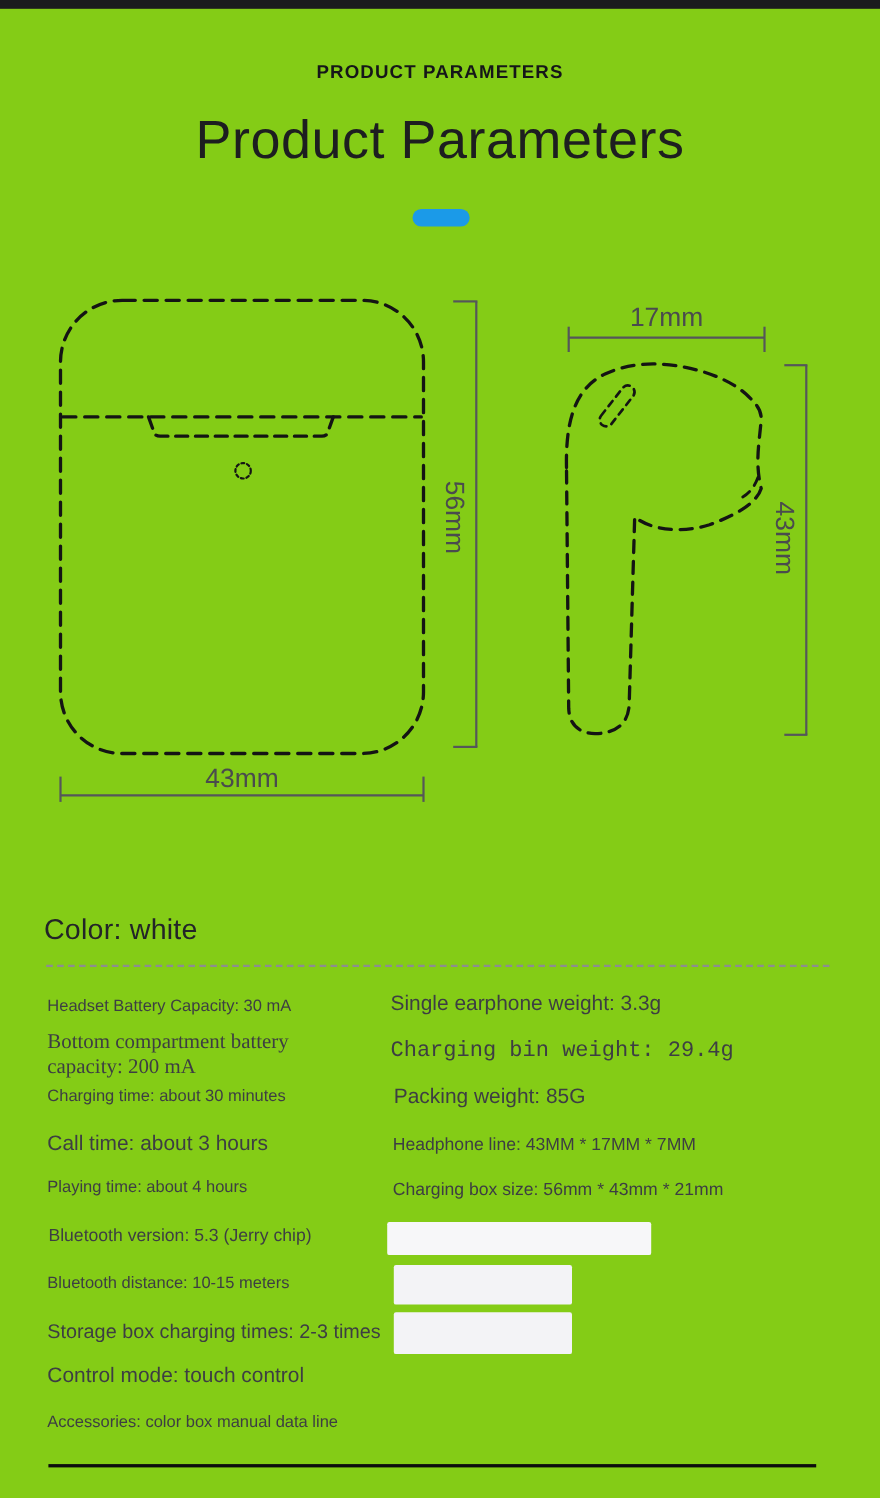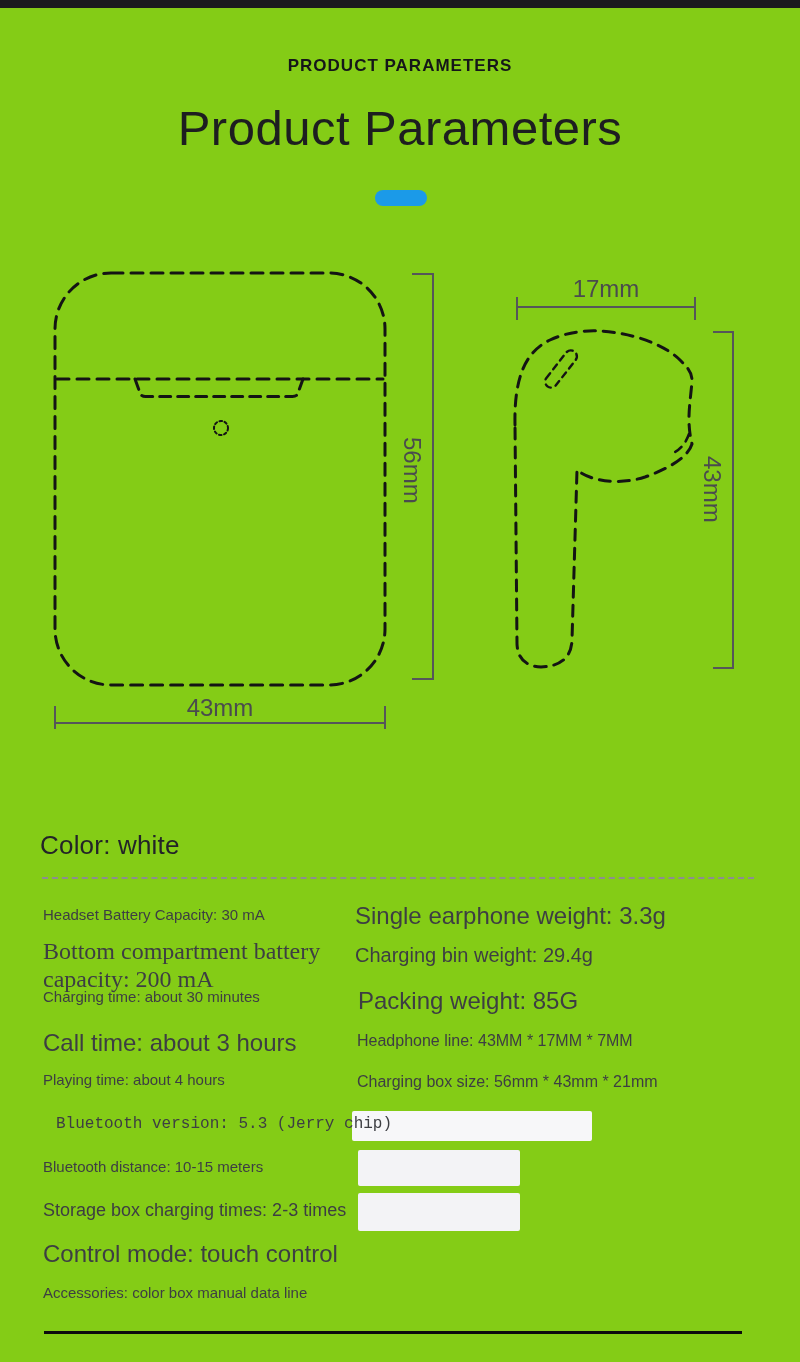--- a/index.html
+++ b/index.html
@@ -62,22 +62,22 @@
   .spec{
     position:absolute;
     color:#3d3e43;
     white-space:nowrap;
     line-height:1.18;
   }
   .spec.wrap{white-space:normal;}
   .size-xs{font-size:18px;}
   .size-sm{font-size:15px;}
   .size-md{font-size:16px;}
-  .size-lg{font-size:24px;}
-  .size-xl{font-size:20px;}
+  .size-lg{font-size:19px;}
+  .size-xl{font-size:20px;font-family:Liberation Mono, monospace;}
   .ghost{
     position:absolute;
     background:#f3f3f6;
     border-radius:2px;
   }
   .ghost.faint{background:#f7f7f9;}
   .bottom-rule{
     position:absolute;left:44px;top:1331px;
     width:698px;height:3px;background:#0c0c0d;
   }
@@ -149,21 +149,21 @@
 
   <div class="ghost faint" style="left:352px;top:1111px;width:240px;height:30px;"></div>
   <div class="ghost" style="left:358px;top:1150px;width:162px;height:36px;"></div>
   <div class="ghost" style="left:358px;top:1193px;width:162px;height:38px;"></div>
 
   <div class="spec size-sm" style="left:43px;top:906px;">Headset Battery Capacity: 30 mA</div>
   <div class="spec size-lg wrap" style="left:43px;top:937px;width:280px;font-family:Liberation Serif, serif;">Bottom compartment battery capacity: 200 mA</div>
   <div class="spec size-sm" style="left:43px;top:988px;">Charging time: about 30 minutes</div>
   <div class="spec size-lg" style="left:43px;top:1029px;">Call time: about 3 hours</div>
   <div class="spec size-sm" style="left:43px;top:1071px;">Playing time: about 4 hours</div>
-  <div class="spec size-md" style="left:56px;top:1115px;font-family:Liberation Mono, monospace;">Bluetooth version: 5.3 (Jerry chip)</div>
+  <div class="spec size-md" style="left:44px;top:1115px;">Bluetooth version: 5.3 (Jerry chip)</div>
   <div class="spec size-sm" style="left:43px;top:1158px;">Bluetooth distance: 10-15 meters</div>
   <div class="spec size-xs" style="left:43px;top:1200px;">Storage box charging times: 2-3 times</div>
   <div class="spec size-lg" style="left:43px;top:1240px;">Control mode: touch control</div>
   <div class="spec size-sm" style="left:43px;top:1284px;">Accessories: color box manual data line</div>
 
   <div class="spec size-lg" style="left:355px;top:902px;">Single earphone weight: 3.3g</div>
   <div class="spec size-xl" style="left:355px;top:944px;">Charging bin weight: 29.4g</div>
   <div class="spec size-lg" style="left:358px;top:987px;">Packing weight: 85G</div>
   <div class="spec size-md" style="left:357px;top:1032px;">Headphone line: 43MM * 17MM * 7MM</div>
   <div class="spec size-md" style="left:357px;top:1073px;">Charging box size: 56mm * 43mm * 21mm</div>

